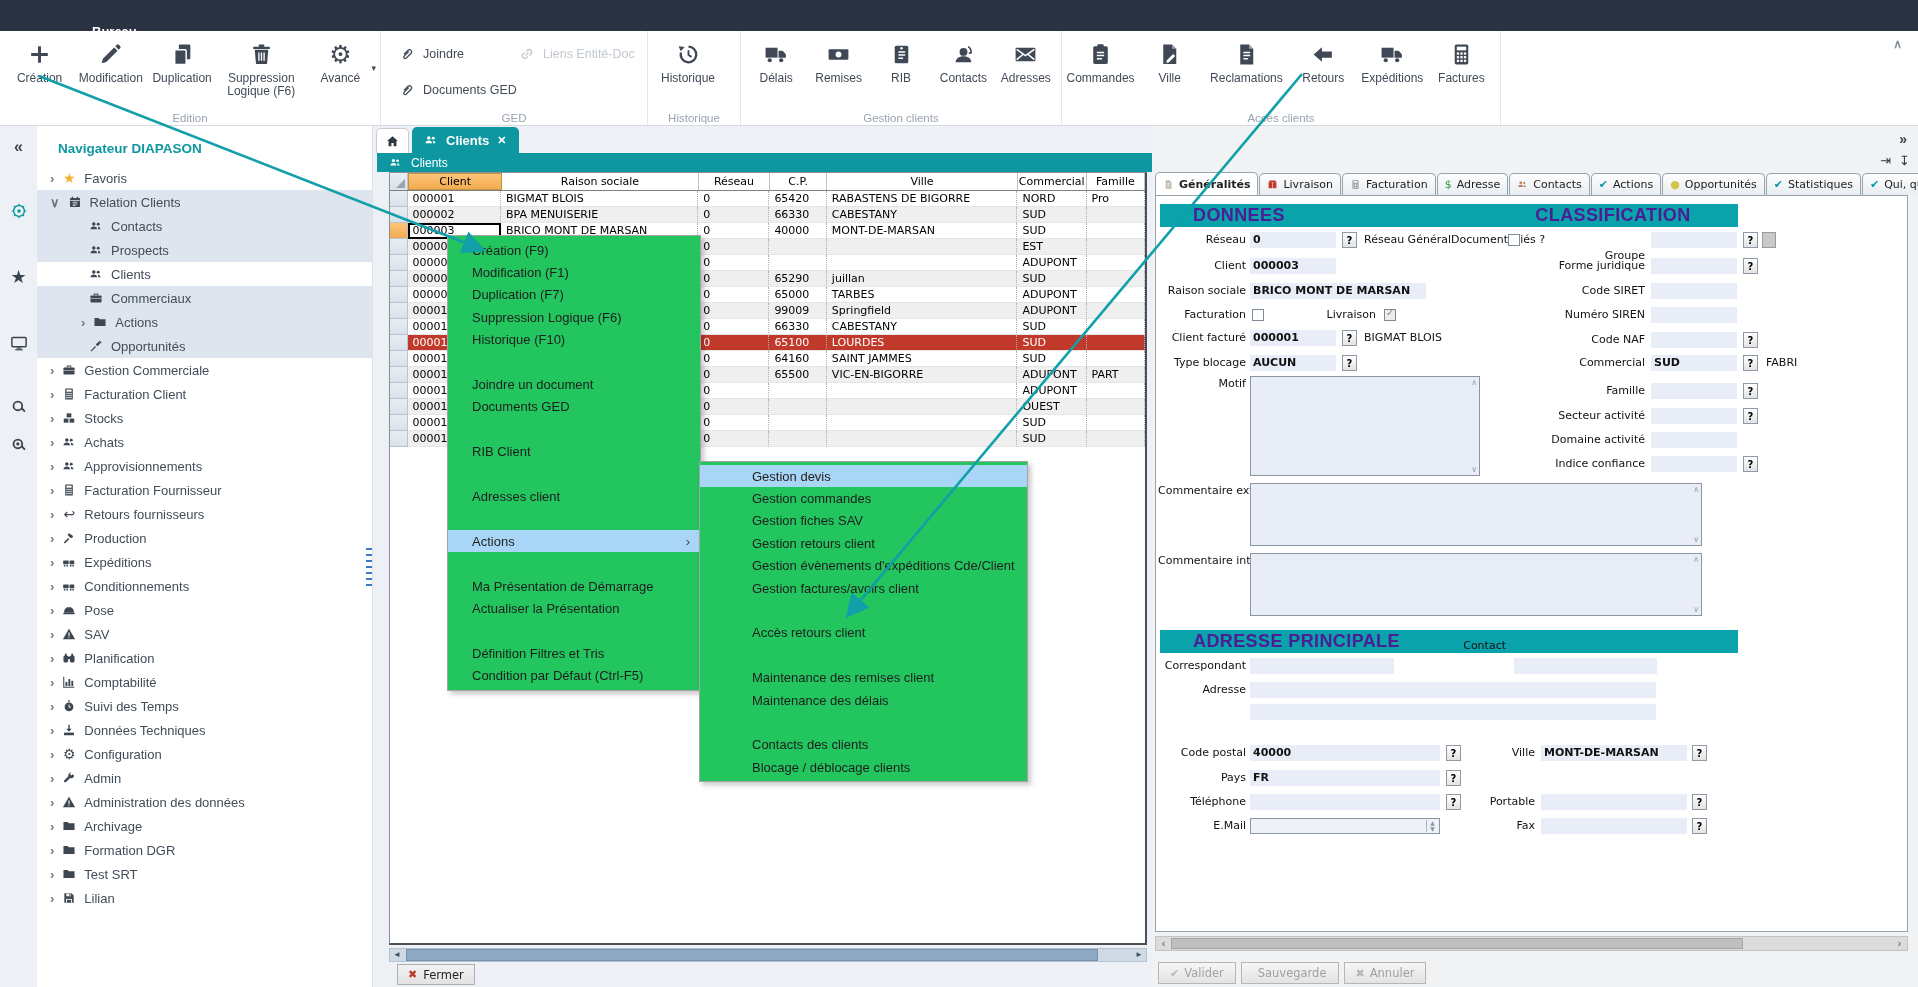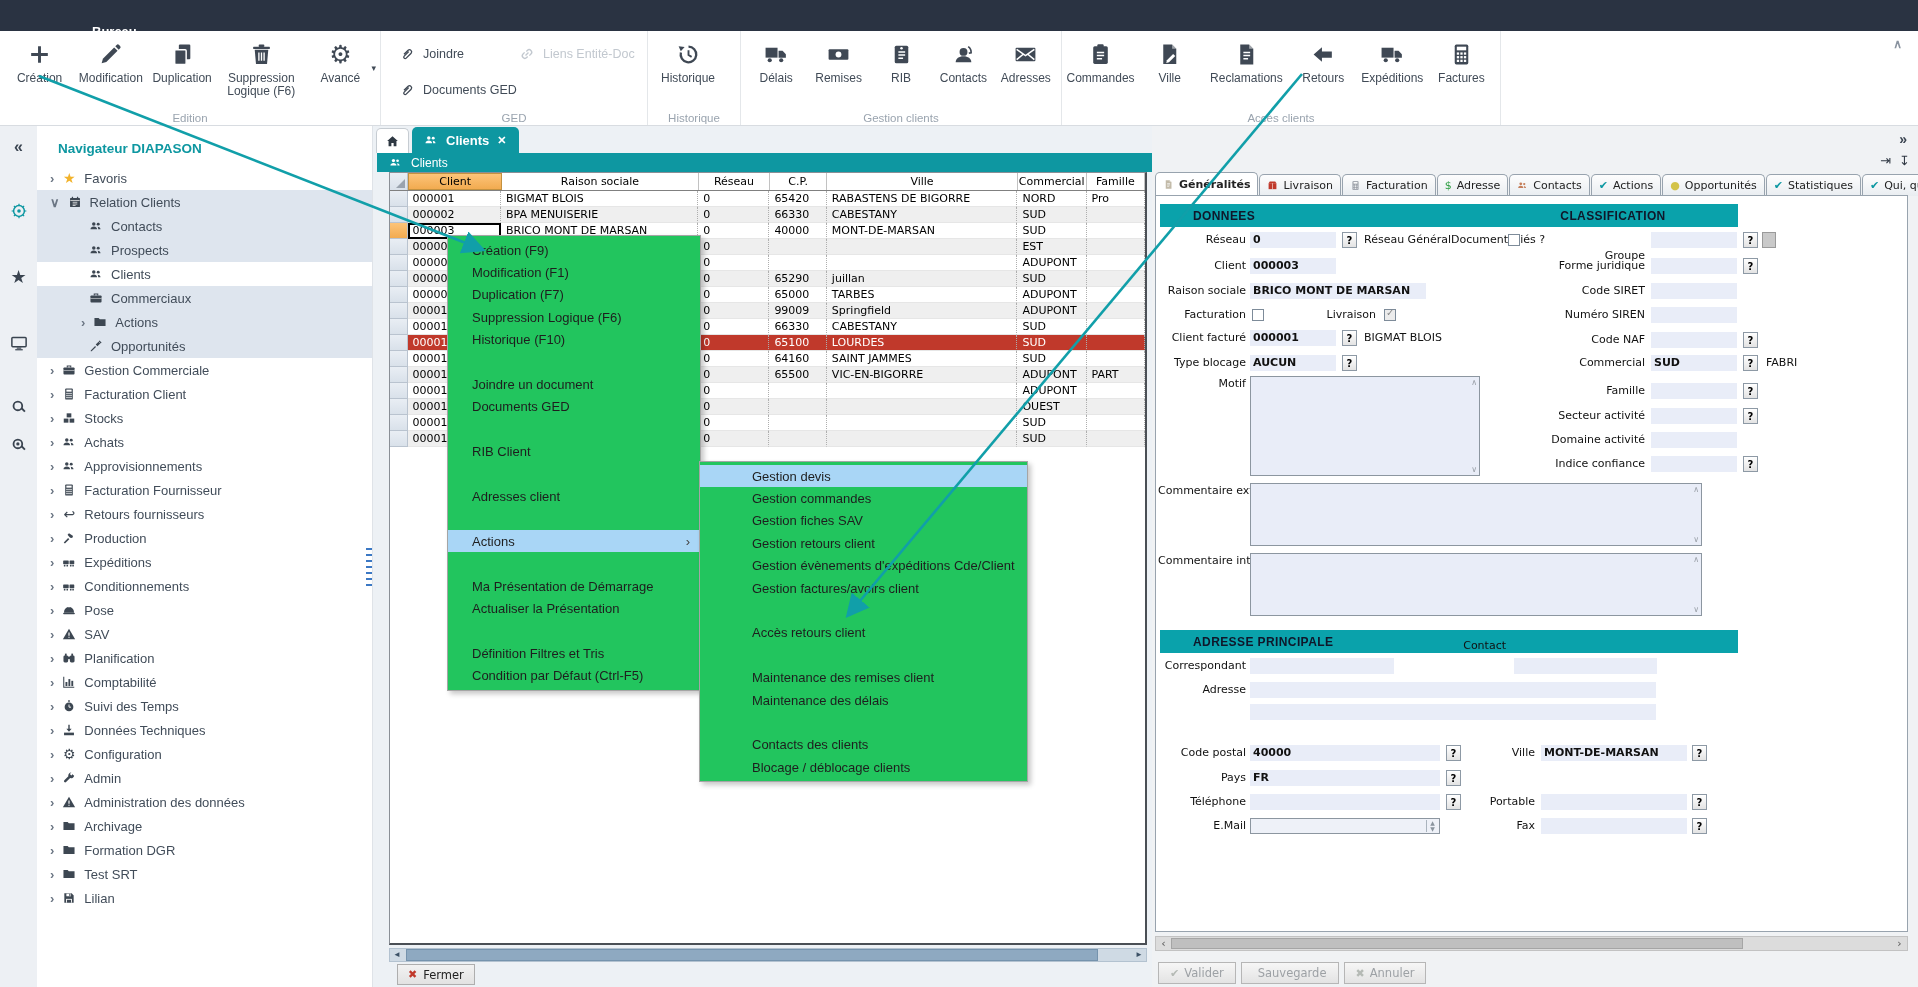--- a/index.html
+++ b/index.html
@@ -75,26 +75,26 @@
   .submenu{left:699px;top:461px;width:327px}
   .mitem{position:relative;height:22.4px;display:flex;align-items:center;padding-left:24px;cursor:pointer;box-sizing:border-box}
   .submenu .mitem{padding-left:52px}
   .mitem.highlight{background:#a9d6f6}
   .marrow{position:absolute;right:10px;font-size:13px;color:#444}
   
   .panel{position:absolute;left:1152px;top:126px;width:766px;bottom:0;background:#f0f2f4;font-family:"DejaVu Sans",sans-serif}
   .pexpand{position:absolute;right:11px;top:5px;font-size:14px;font-weight:700;color:#3a4450;cursor:pointer;font-family:"Liberation Sans",sans-serif}
   .pdock{position:absolute;right:8px;top:27px;display:flex;gap:8px;font-size:13px;color:#2f3843}
   .pdock span{cursor:pointer}
-  .ptabs{position:absolute;left:3px;top:46px;right:10px;height:24px;display:flex;align-items:flex-end;gap:1px}
+  .ptabs{position:absolute;left:3px;top:46px;right:10px;height:24px;display:flex;align-items:center;gap:1px}
   .ptab{height:21px;display:flex;align-items:center;gap:5px;padding:0 7px;background:linear-gradient(#fdfdfd,#e9edf1);border:1px solid #98a3ae;border-bottom:none;border-radius:5px 5px 0 0;font-size:11px;color:#222;white-space:nowrap;cursor:pointer}
   .ptab.active{background:#fff;font-weight:700;height:23px}
   .ptab .pic{font-size:11px;display:flex}
   .form{position:absolute;left:3px;top:69px;width:753px;height:737px;background:#fff;border:1px solid #98a3ae;box-sizing:border-box;font-size:11px;color:#111}
-  .band{position:absolute;left:4px;width:578px;height:23px;background:#0aa2ab;color:#0f172a;font-weight:700;font-size:12px;letter-spacing:.4px;display:flex;align-items:center;font-family:"Liberation Sans",sans-serif}
+  .band{position:absolute;left:4px;width:578px;height:23px;background:#0aa2ab;color:#4c1d95;font-weight:700;font-size:18px;letter-spacing:.4px;display:flex;align-items:center;font-family:"Liberation Sans",sans-serif}
   .band .b1{margin-left:33px}
   .band .b2{position:absolute;left:358px;width:190px;text-align:center}
   .lab,.rlab,.clab,.vlab,.inlab,.xtra{position:absolute;height:16px;line-height:16px;white-space:nowrap}
   .lab{left:2px;width:88px;text-align:right}
   .rlab{left:303px;width:186px;text-align:right}
   .clab{left:250px;width:100px;text-align:right}
   .vlab{left:279px;width:100px;text-align:right}
   .fld{position:absolute;height:16px;line-height:16px;background:#e9edf8;font-weight:700;padding:0 3px;box-sizing:border-box;white-space:nowrap;overflow:hidden;cursor:text}
   .f-sm{left:94px;width:86px}
   .f-md{left:94px;width:190px}

